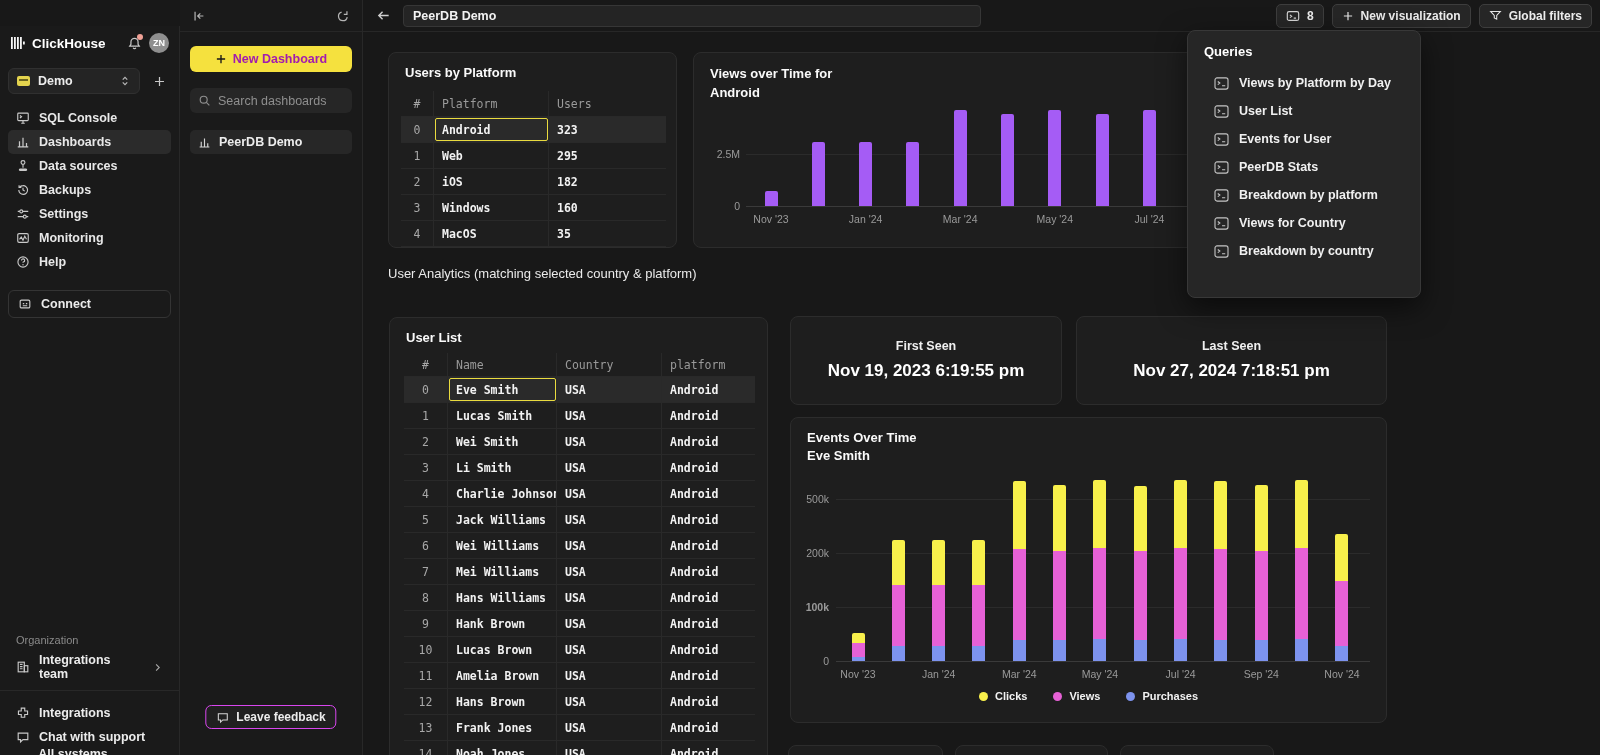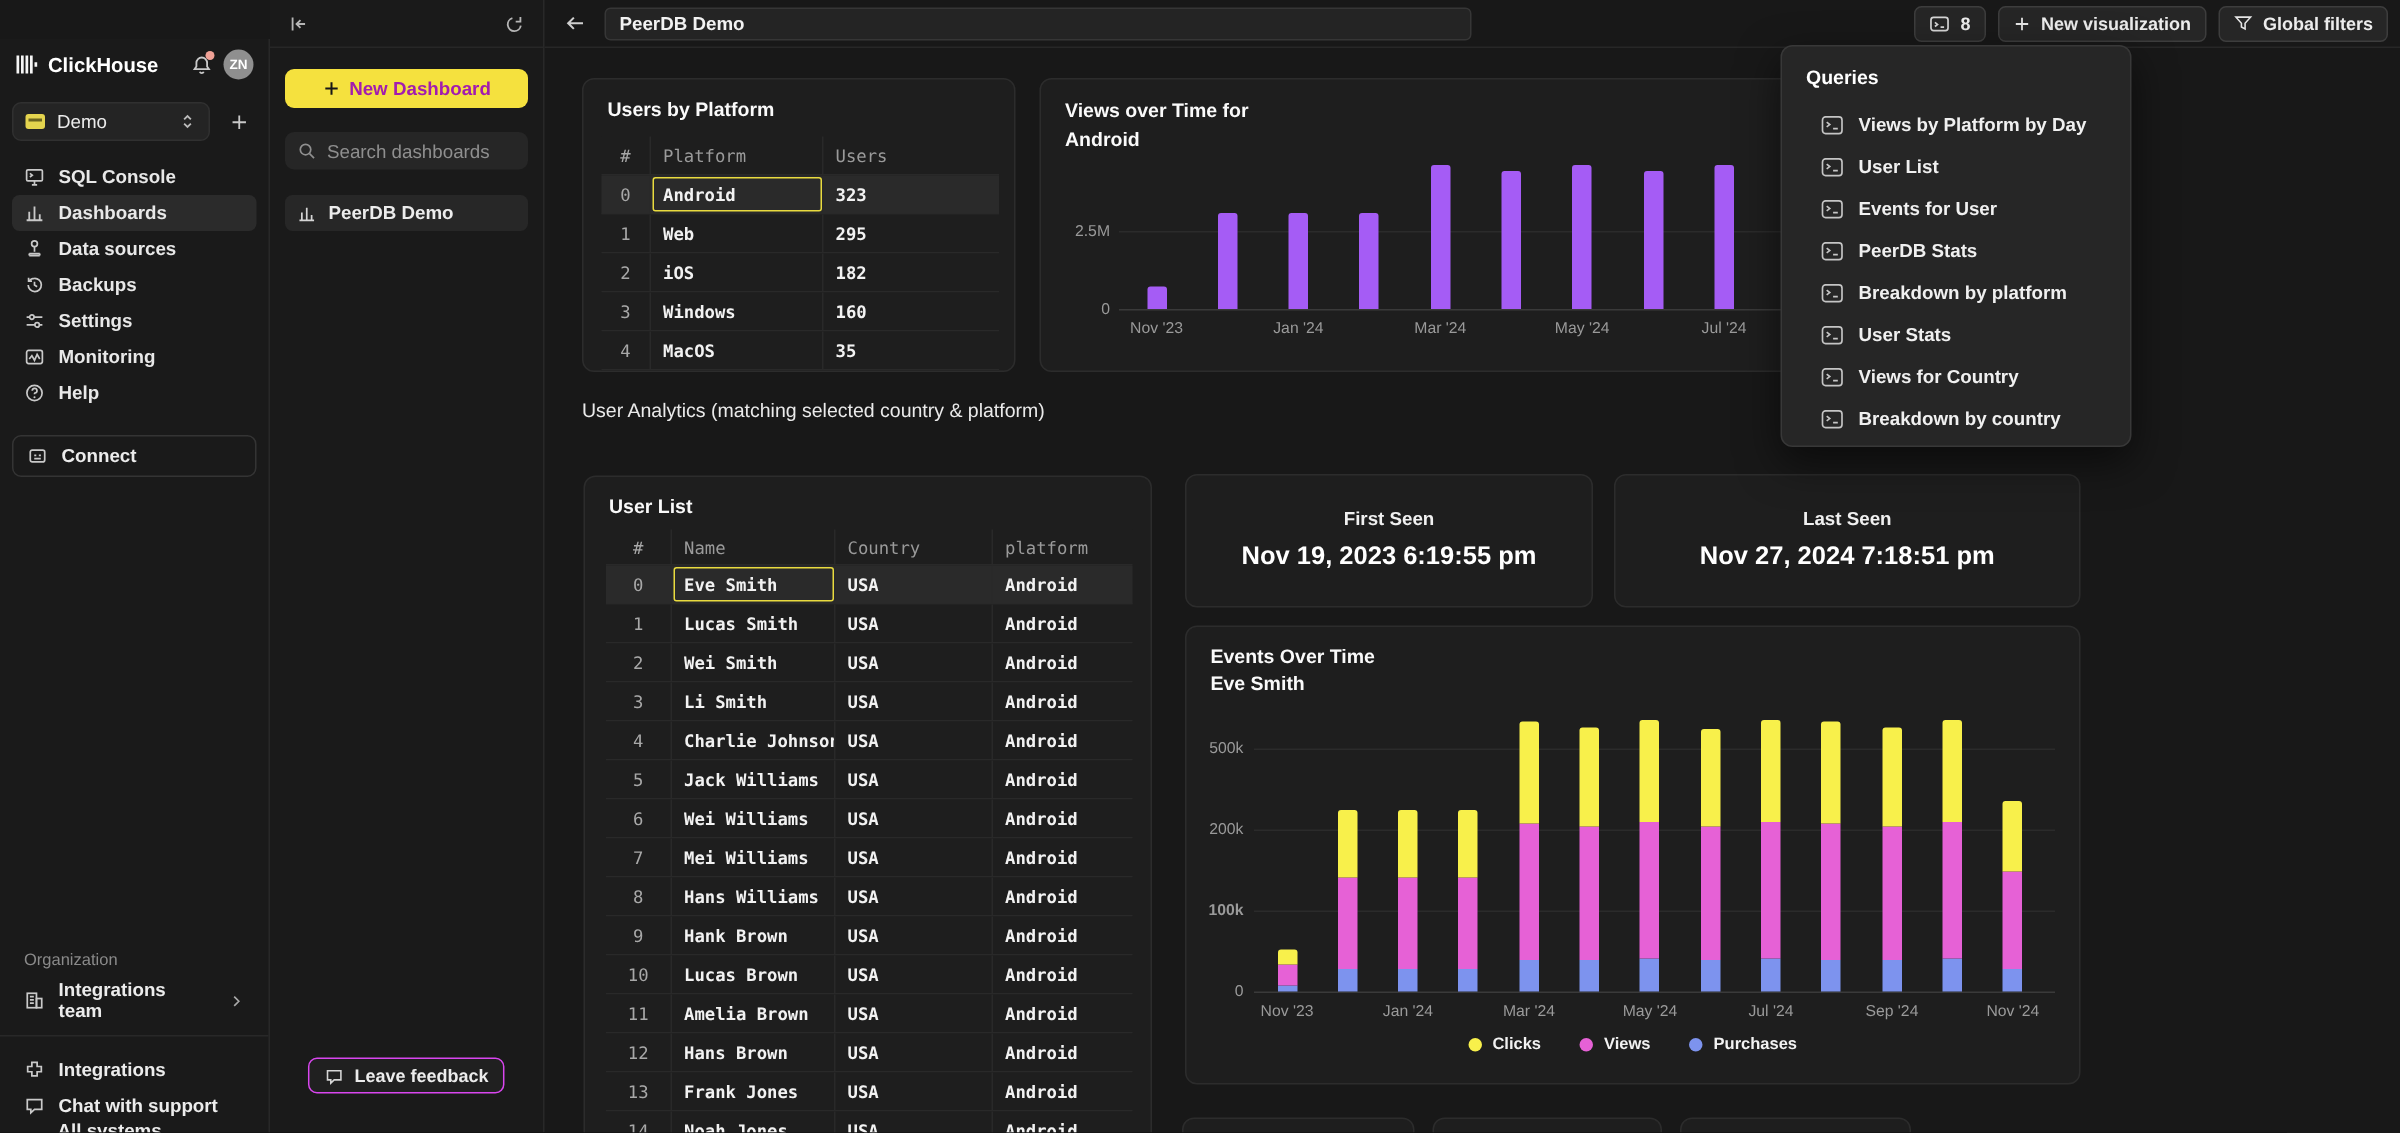--- a/index.html
+++ b/index.html
@@ -8,21 +8,21 @@
   .stage { position:relative; width:1600px; height:755px; overflow:hidden; background:#181818; }
 
   
   .sidebar { position:absolute; left:0; top:0; width:180px; height:755px; background:#1a1a1a; border-right:1px solid #282828; display:flex; flex-direction:column;margin-top:26px; }
   .sb-head { height:34px; display:flex; align-items:center; padding:0 10px; gap:6px; }
   .brand { font-size:13.5px; font-weight:700; color:#fff; margin-right:auto; }
   .bell-wrap { position:relative; width:18px; height:18px; display:flex; align-items:center; justify-content:center; }
   .bell-dot { position:absolute; right:0; top:0; width:6px; height:6px; border-radius:50%; }
   .avatar { width:20px; height:20px; border-radius:50%; background:#8f8f8f; color:#fff; font-size:9px; font-weight:700; display:flex; align-items:center; justify-content:center; }
   .svc-row { display:flex; align-items:center; gap:8px; padding:8px 8px 0; }
-  .svc-select { flex:0 0 auto; width:132px; height:26px; background:#242424; border:1px solid #303030; border-radius:6px; display:flex; align-items:center; gap:8px; padding:0 8px; font-size:12.5px; font-weight:400; }
+  .svc-select { flex:0 0 auto; width:132px; height:26px; background:#242424; border:1px solid #303030; border-radius:6px; display:flex; align-items:center; gap:8px; padding:0 8px; font-size:12.5px; font-weight:700; }
   .svc-ico { width:13px; height:10px; background:#e4d44e; border-radius:2px; position:relative; }
   .svc-ico:before { content:""; position:absolute; left:2px; right:2px; top:3px; height:1.5px; background:#6b641f; }
   .svc-select .updn { margin-left:auto; }
   .icon-btn { width:24px; height:24px; display:flex; align-items:center; justify-content:center; border-radius:5px; }
   .nav { margin-top:12px; display:flex; flex-direction:column; gap:0; }
   .nav-item { display:flex; align-items:center; gap:9px; height:24px; margin:0 8px; padding:0 8px; border-radius:5px; font-size:12.5px; font-weight:600; color:#e8e8e8; }
   .nav-item.active { background:#2b2b2b; }
   .connect-btn { margin:16px 8px 0; height:28px; border:1px solid #343434; border-radius:6px; display:flex; align-items:center; gap:9px; padding:0 9px; font-size:12.5px; font-weight:600; }
   .sb-spacer { flex:1; }
   .org-label { padding:0 16px 8px; font-size:11px; color:#8a8a8a; }
@@ -648,36 +648,27 @@
           </span>
           <span>Breakdown by platform</span>
         </div>
         <div class="q-item">
           <span class="icon">
             <svg width="15" height="13" viewBox="0 0 16 14" fill="none" stroke="#c5c5c5" stroke-width="1.2">
               <rect x="1" y="1" width="14" height="12" rx="2.2"></rect>
               <path d="M4 4.8l2.2 1.7L4 8.2M8.6 9.4h3.4"></path>
             </svg>
           </span>
-          <span>User Stats</span>
+          <span>Views for Country</span>
         </div>
         <div class="q-item">
           <span class="icon">
             <svg width="15" height="13" viewBox="0 0 16 14" fill="none" stroke="#c5c5c5" stroke-width="1.2">
               <rect x="1" y="1" width="14" height="12" rx="2.2"></rect>
               <path d="M4 4.8l2.2 1.7L4 8.2M8.6 9.4h3.4"></path>
             </svg>
           </span>
-          <span>Views for Country</span>
-        </div>
-        <div class="q-item">
-          <span class="icon">
-            <svg width="15" height="13" viewBox="0 0 16 14" fill="none" stroke="#c5c5c5" stroke-width="1.2">
-              <rect x="1" y="1" width="14" height="12" rx="2.2"></rect>
-              <path d="M4 4.8l2.2 1.7L4 8.2M8.6 9.4h3.4"></path>
-            </svg>
-          </span>
           <span>Breakdown by country</span>
         </div>
       </div>
   </div>
 
 </div>
 
 </body></html>

